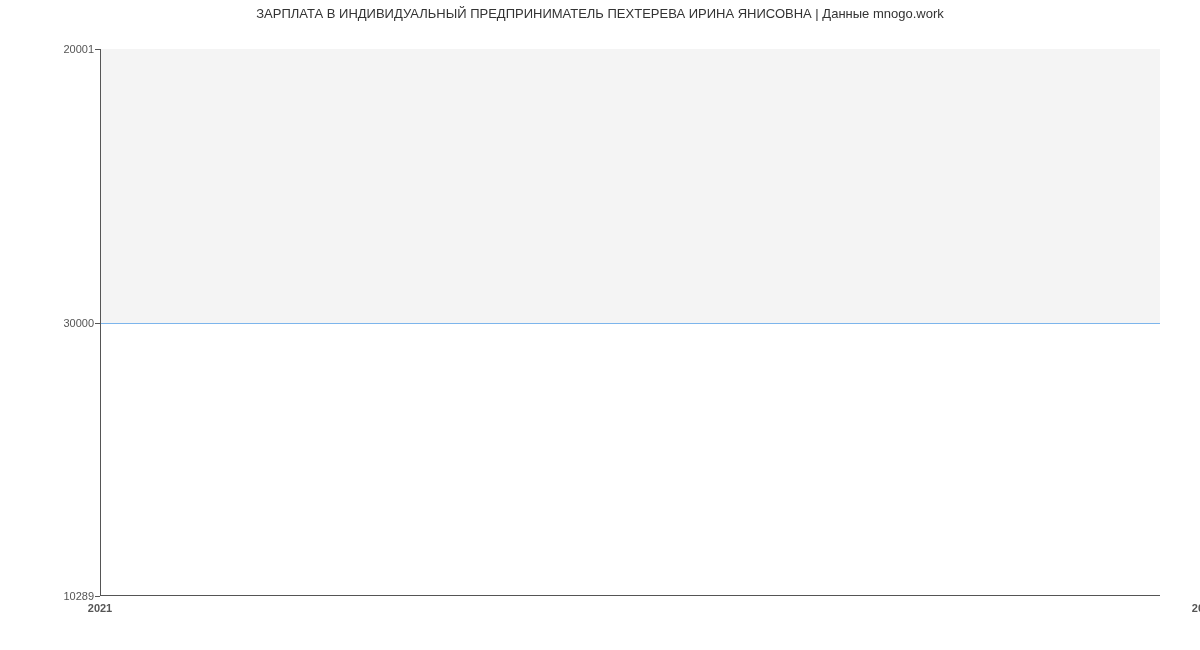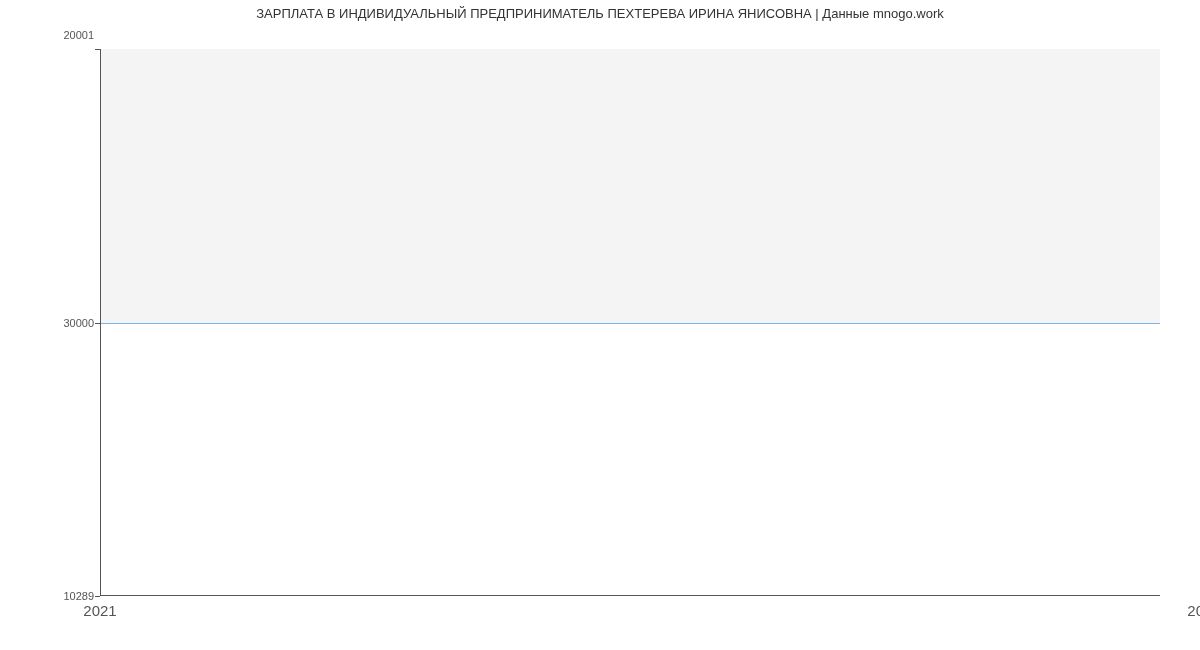--- a/index.html
+++ b/index.html
@@ -63,35 +63,36 @@
   .y-tick-line {
     position: absolute;
     left: 95px;
     width: 5px;
     height: 0;
     border-top: 1px solid #555555;
   }
   .x-tick-label {
     position: absolute;
     top: 602px;
-    font-size: 15px;
+    font-size: 11px;
     color: #555555;
     transform: translateX(-50%);
     white-space: nowrap;
+    font-weight: bold;
   }
 </style>
 </head>
 <body>
 
 <div class="chart-wrap">
 
   <div class="chart-title">ЗАРПЛАТА В ИНДИВИДУАЛЬНЫЙ ПРЕДПРИНИМАТЕЛЬ ПЕХТЕРЕВА ИРИНА ЯНИСОВНА | Данные mnogo.work</div>
 
   <div class="y-tick-line" style="top:49px;"></div>
-  <div class="y-tick-label" style="top:35px;">20001</div>
+  <div class="y-tick-label" style="top:49px;">20001</div>
 
   <div class="y-tick-line" style="top:322.5px;"></div>
   <div class="y-tick-label" style="top:322.5px;">30000</div>
 
   <div class="y-tick-line" style="top:596px;"></div>
   <div class="y-tick-label" style="top:596px;">10289</div>
 
   <div class="x-tick-label" style="left:100px;">2021</div>
   <div class="x-tick-label" style="left:1204px;">2024</div>
 

